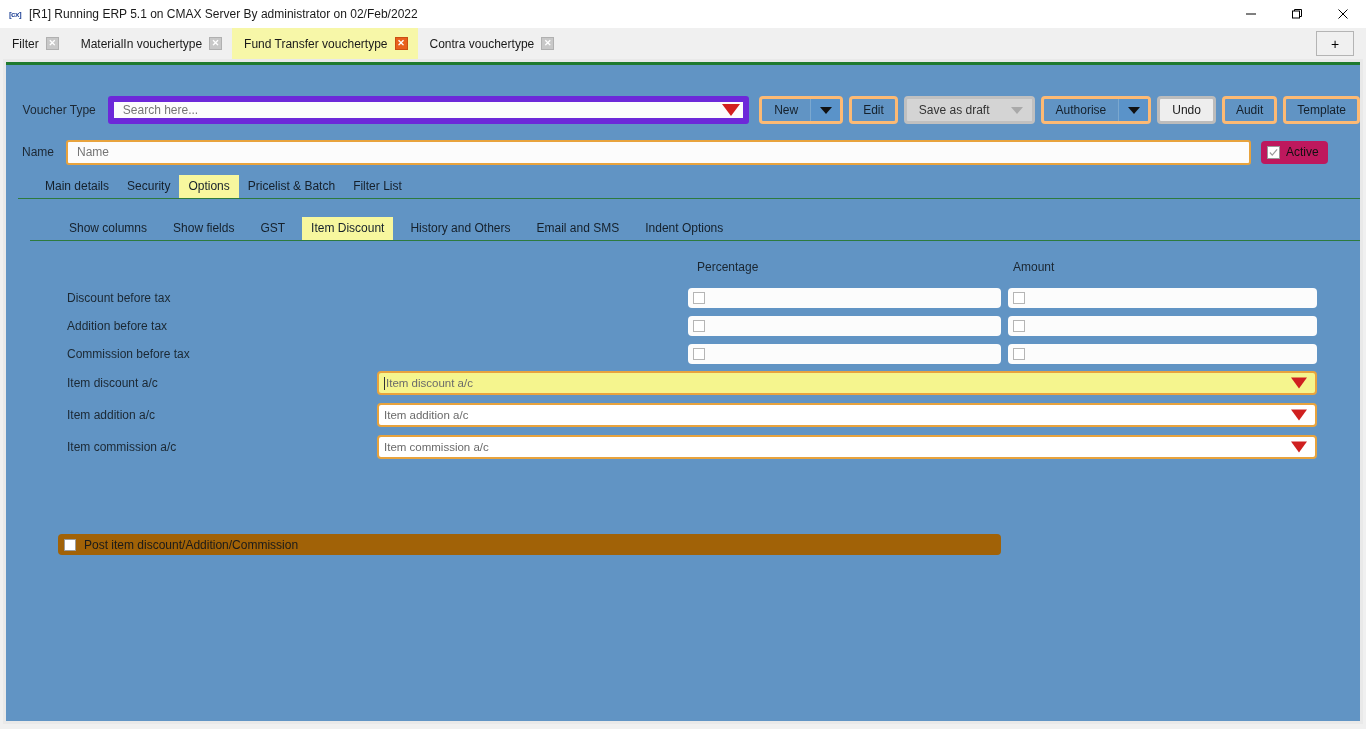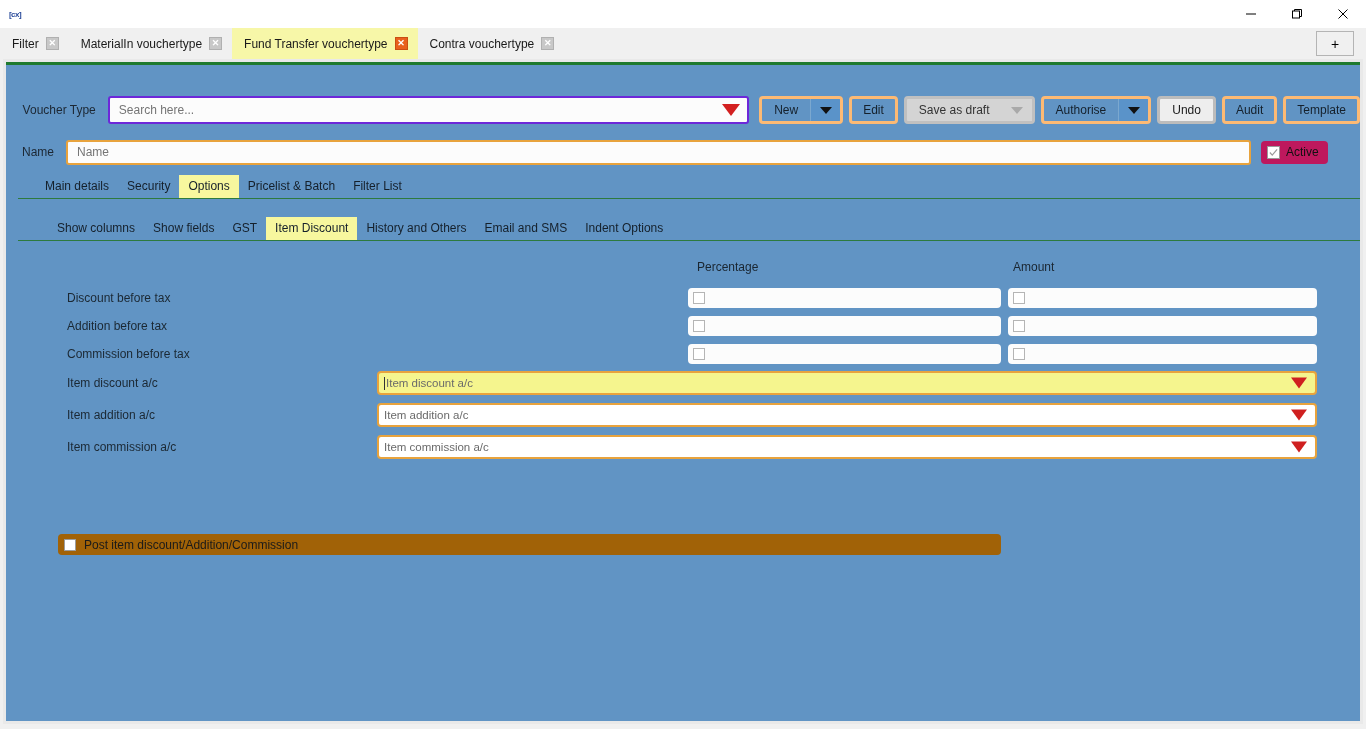--- a/index.html
+++ b/index.html
@@ -102,21 +102,21 @@
     width: 110px; text-align: right;
     font-size: 12px; color: #1c2733;
     padding-right: 12px;
   }
   .search-wrap {
     position: relative;
     width: 700px; height: 28px;
   }
   .search-input {
     width: 100%; height: 100%;
-    border: 2px solid #6d28d9;
+    border: 6px solid #6d28d9;
     border-radius: 3px;
     background: #fcfcfc;
     font-size: 12px; color: #9a9a9a;
     padding: 0 30px 0 9px;
     font-family: "Liberation Sans", sans-serif;
     outline: none;
   }
   .red-caret {
     position: absolute; right: 9px; top: 50%;
     transform: translateY(-50%);
@@ -217,21 +217,21 @@
   }
 
   
   .tabrow {
     position: absolute; width: 100%;
     display: flex; align-items: flex-end;
     border-bottom: 1px solid #2d7a3e;
     margin-left: 12px;
   }
   .tabrow.primary { left: 0; top: 108px; height: 26px; padding-left: 18px; }
-  .tabrow.secondary { left: 0; top: 150px; height: 26px; padding-left: 30px; }
+  .tabrow.secondary { left: 12px; top: 150px; height: 26px; padding-left: 30px; gap: 8px; }
   .tabrow .t-item {
     font-size: 12px; color: #15202b;
     padding: 4px 9px 5px 9px;
     white-space: nowrap;
   }
   .tabrow .t-item.sel { background: #f7f79e; }
   .tabrow.primary { width: auto; right: 0; }
   .tabrow.secondary { width: auto; right: 0; }
 
   
@@ -315,20 +315,21 @@
   }
   .post-row span {
     font-size: 12px; color: #1a1a1a;
   }
 </style>
 </head>
 <body>
 
 <div class="titlebar">
   <div class="app-icon">[cx]</div>
+  <div class="title-text">[R1] Running ERP 5.1 on CMAX Server By administrator on 02/Feb/2022</div>
   <div class="win-controls">
     <div class="win-btn">
       <svg width="12" height="12" viewBox="0 0 12 12">
           <line x1="1" y1="6" x2="11" y2="6" stroke="#000" stroke-width="1"></line>
         </svg>
     </div>
     <div class="win-btn">
       <svg width="12" height="12" viewBox="0 0 12 12">
         <rect x="1.5" y="3" width="7" height="7" fill="none" stroke="#000" stroke-width="1"></rect>
         <path d="M3.5 3 V1.5 H10.5 V8.5 H9" fill="none" stroke="#000" stroke-width="1"></path>

